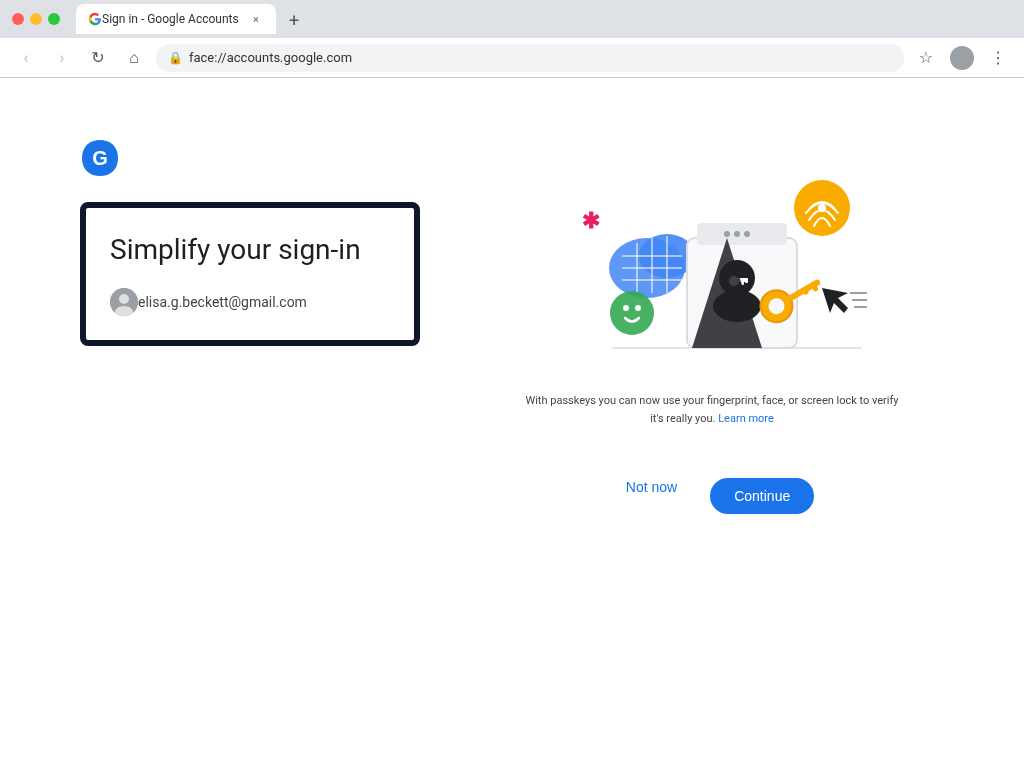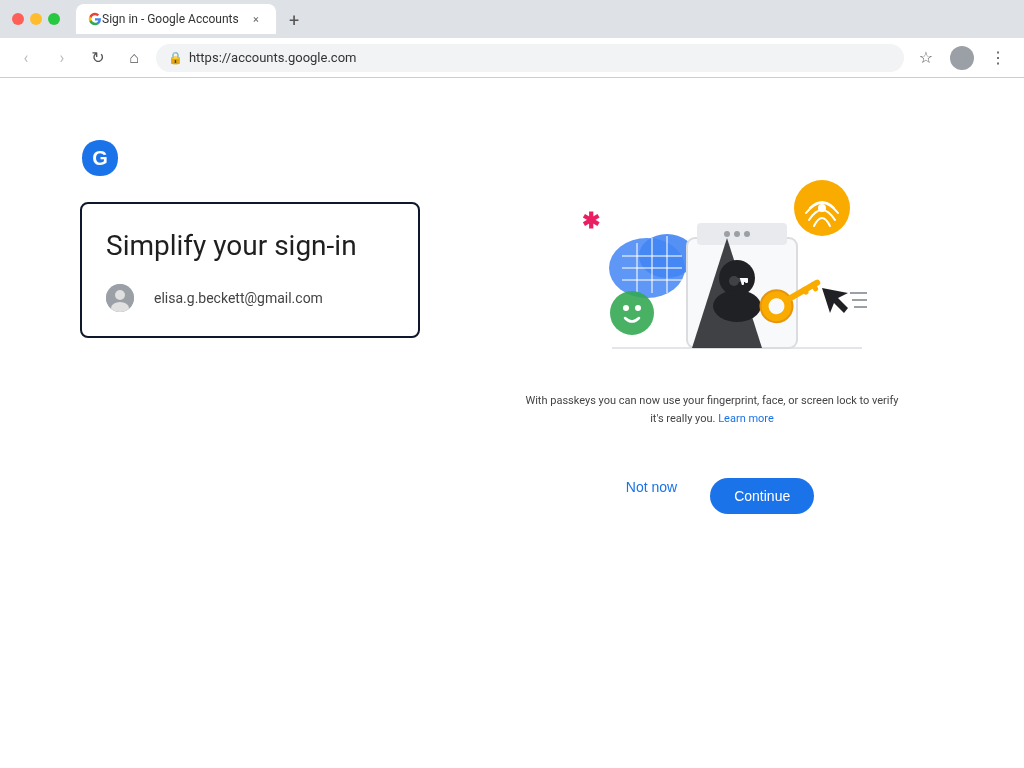--- a/index.html
+++ b/index.html
@@ -160,38 +160,38 @@
       gap: 20px;
       flex: 0 0 auto;
     }
 
     .google-g-logo {
       width: 40px;
       height: 40px;
     }
 
     .sign-in-card {
-      border: 2px solid #0f172a;
+      border: 6px solid #0f172a;
       border-radius: 8px;
       padding: 24px;
       width: 340px;
     }
 
     .card-title {
       font-size: 28px;
       font-weight: 400;
       color: #1f1f1f;
       margin-bottom: 20px;
       line-height: 1.3;
     }
 
     .account-row {
       display: flex;
       align-items: center;
-      gap: 20px;
+      gap: 0;
     }
 
     .account-avatar {
       width: 28px;
       height: 28px;
       border-radius: 50%;
       background: #9aa0a6;
       overflow: hidden;
       display: flex;
       align-items: center;
@@ -307,21 +307,21 @@
       <span>›</span>
     </div>
     <div class="nav-btn">
       <span>↻</span>
     </div>
     <div class="nav-btn">
       <span>⌂</span>
     </div>
     <div class="address-field">
       <span class="lock-icon">🔒</span>
-      <span class="address-text">https://accounts.google.com</span>
+      <span class="address-text">face://accounts.google.com</span>
     </div>
     <div class="star-btn">☆</div>
     <div class="profile-btn">
       <div class="profile-circle"></div>
     </div>
     <div class="menu-btn">⋮</div>
   </div>
 
   <div class="page-content">
 

